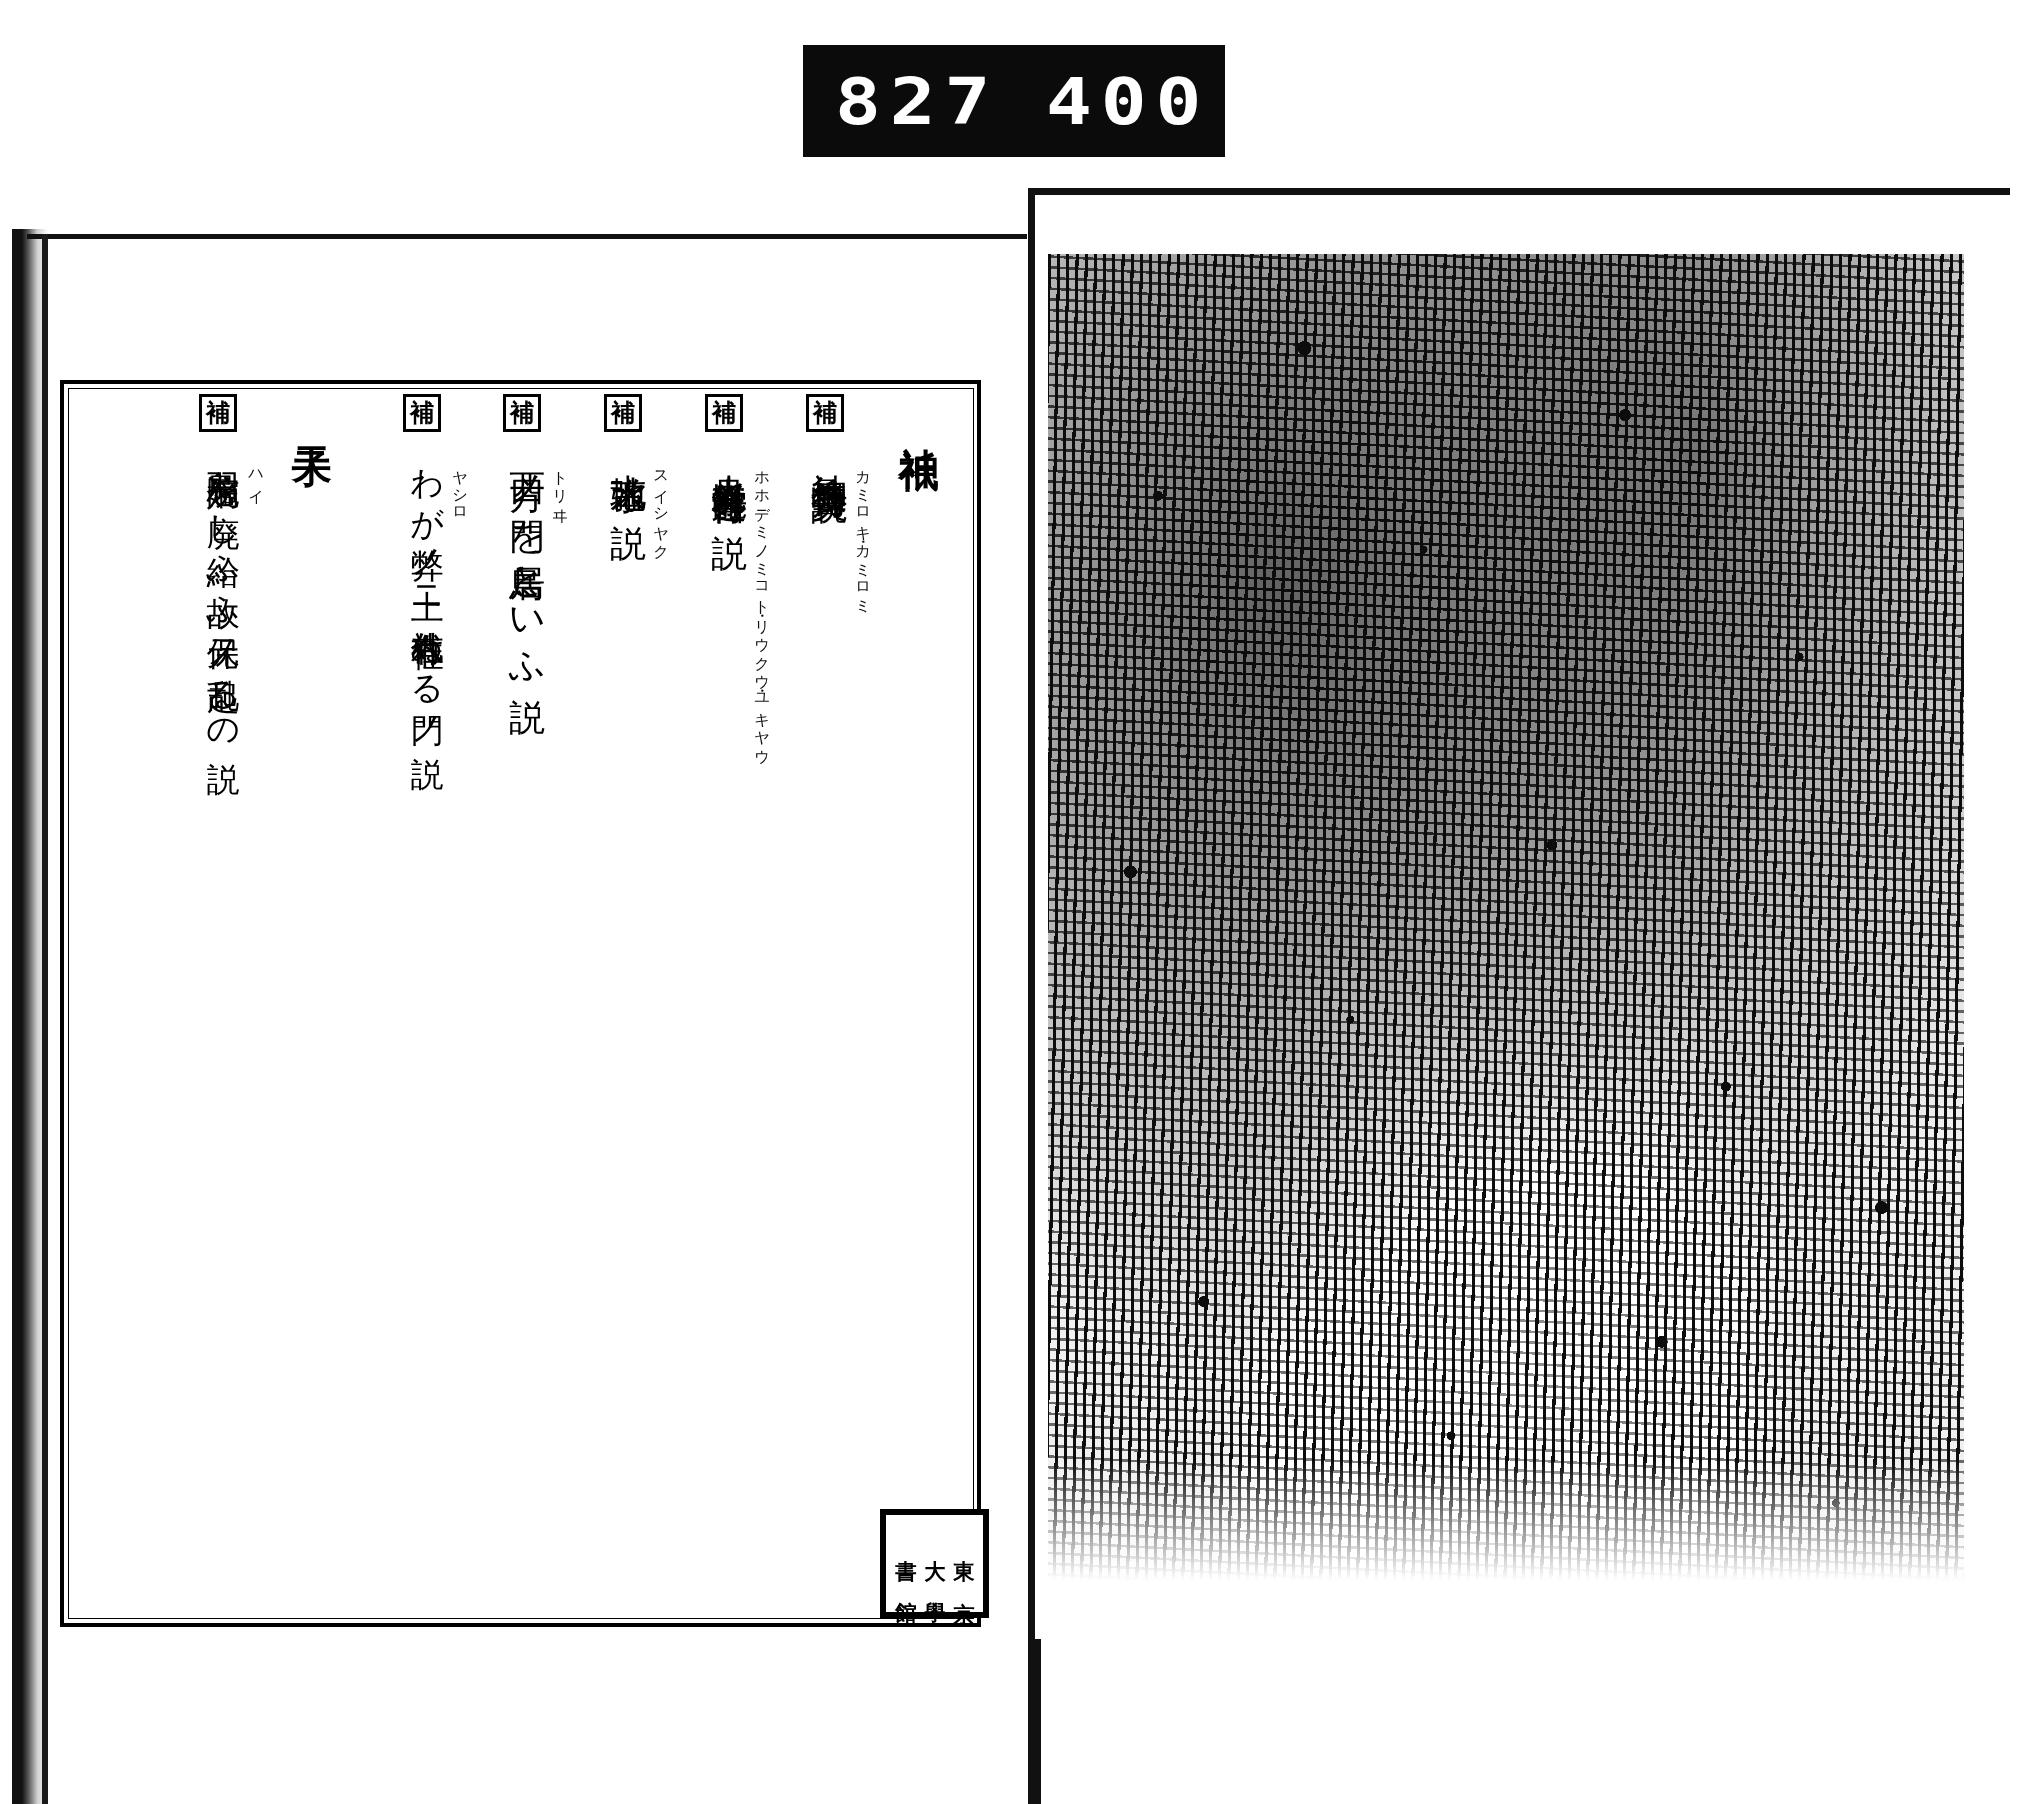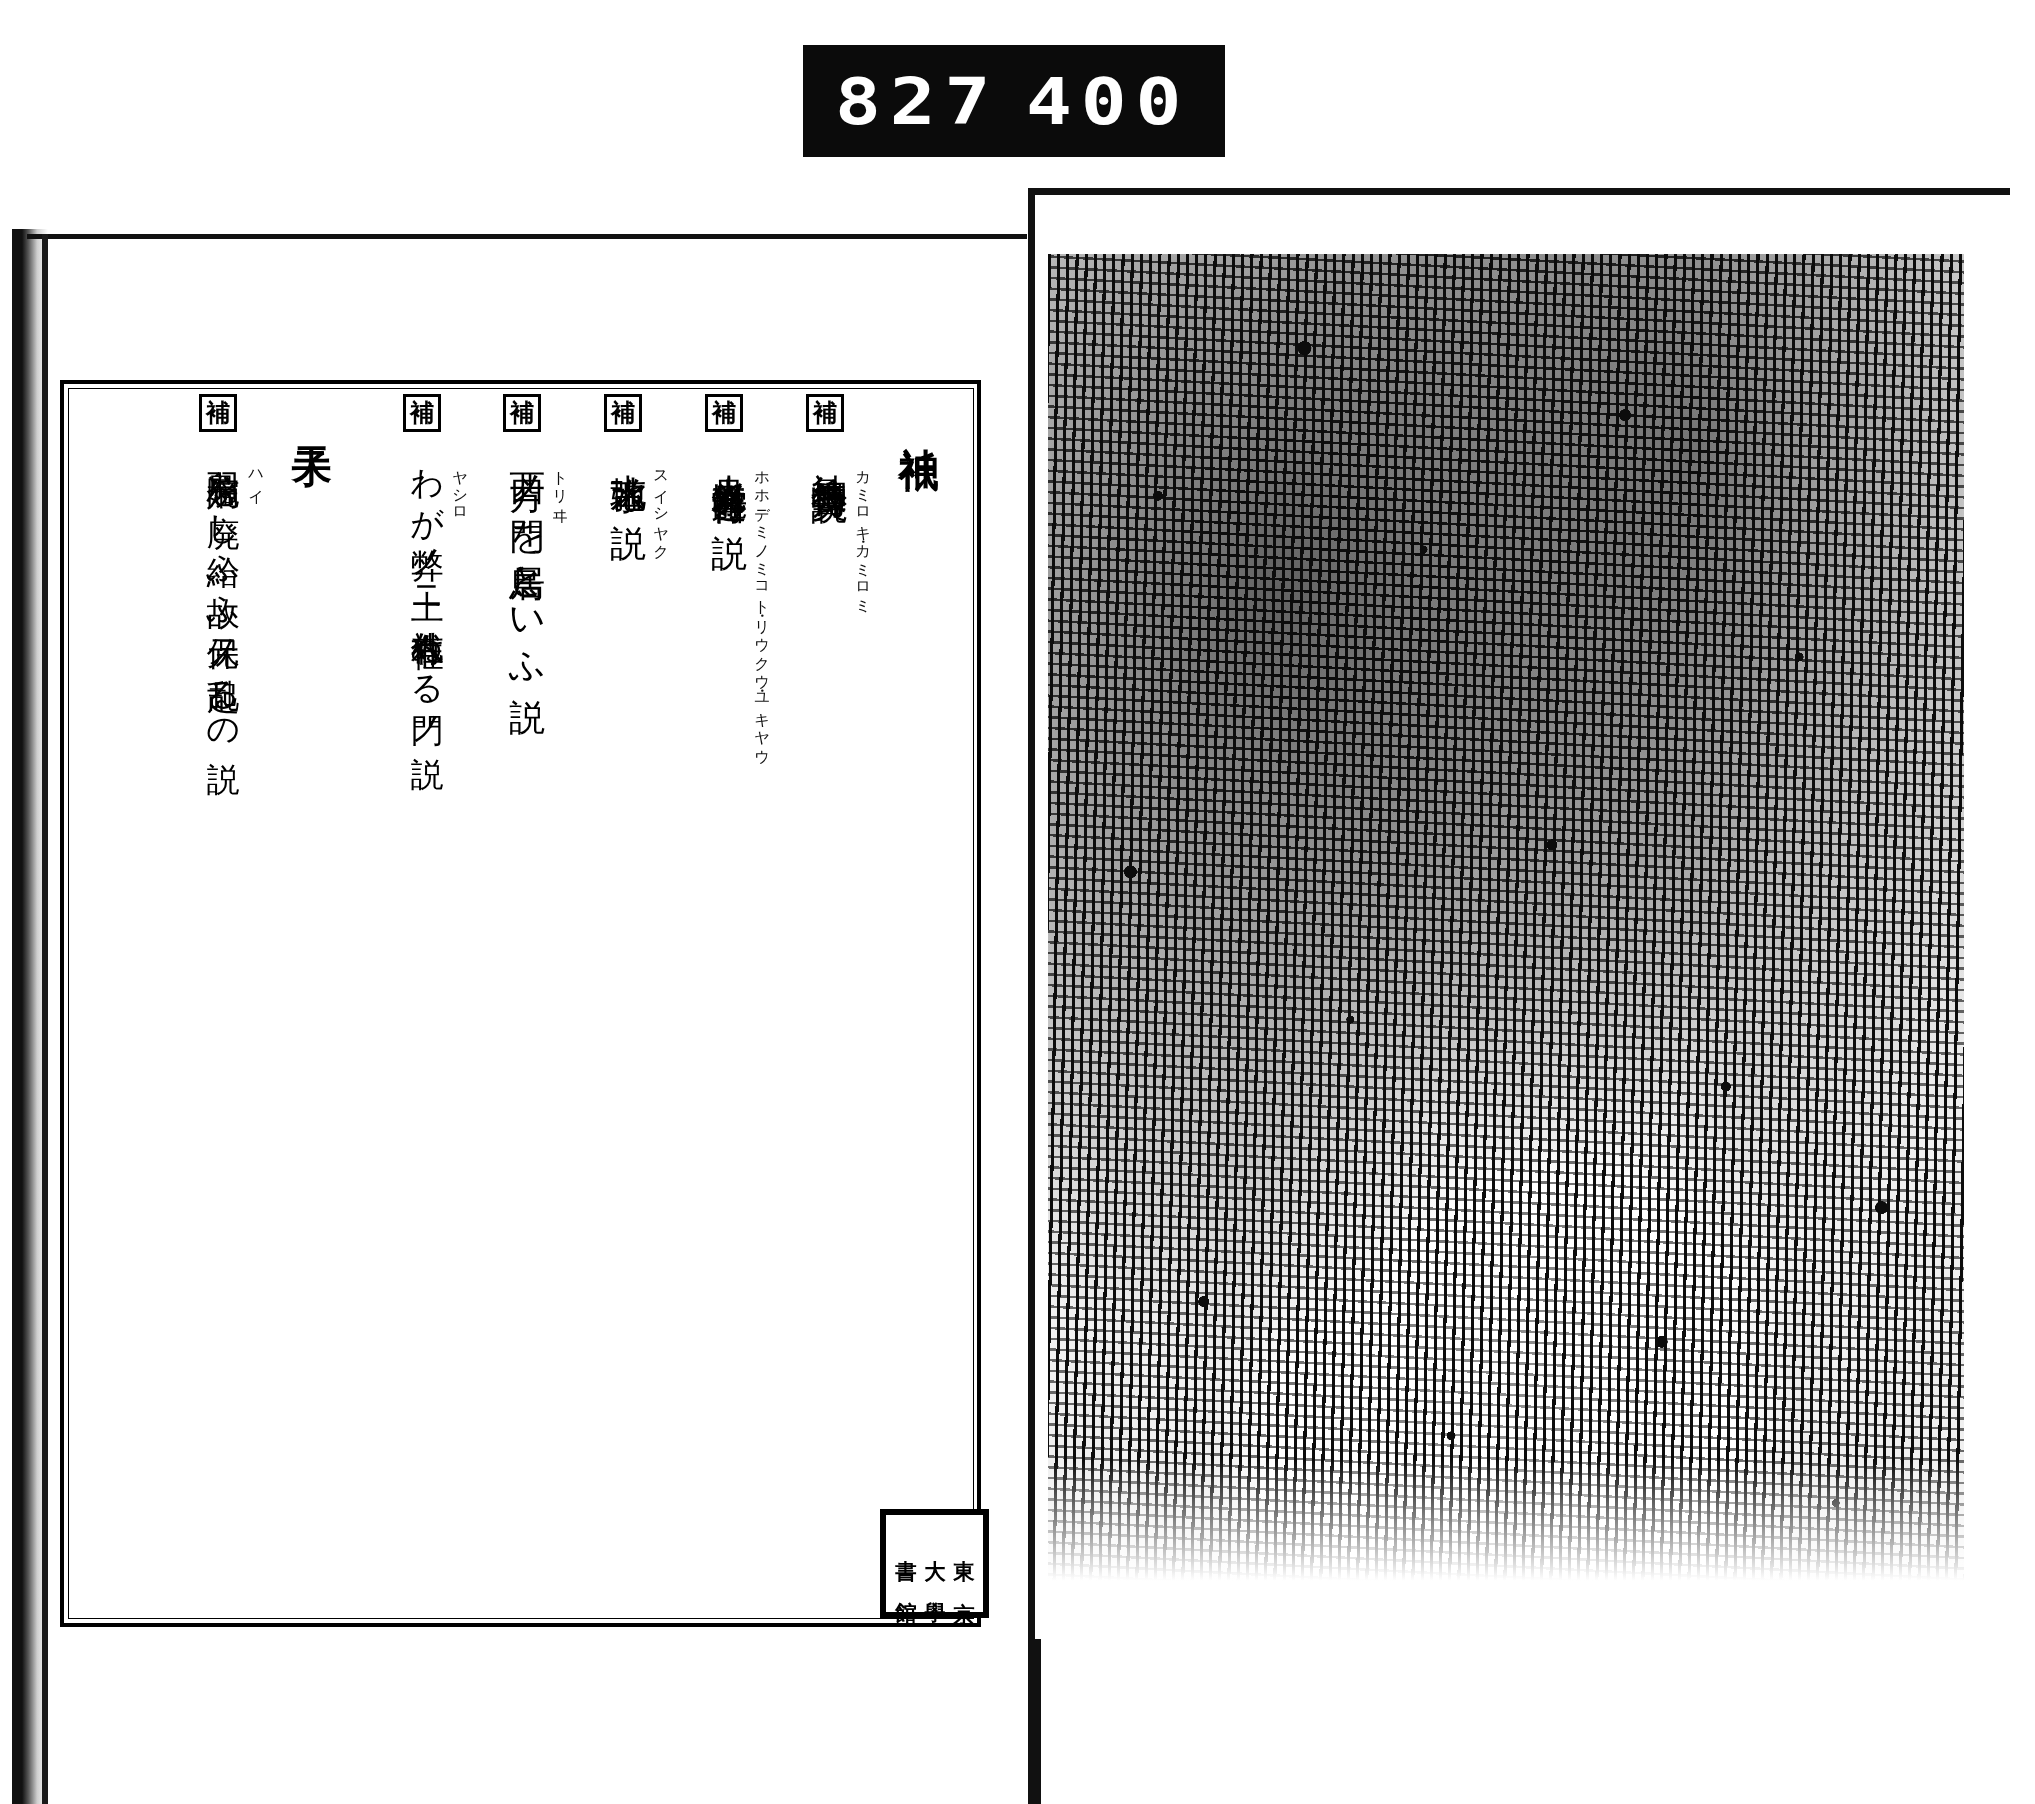--- a/index.html
+++ b/index.html
@@ -20,20 +20,21 @@
     position: absolute;
     left: 803px;
     top: 45px;
     width: 422px;
     height: 112px;
     background: #0b0b0b;
     display: flex;
     align-items: center;
     justify-content: flex-start;
     overflow: hidden;
+    gap: 20px;
   }
   .seven-seg {
     font-family: "DejaVu Sans Mono", monospace;
     color: #ffffff;
     font-size: 61px;
     font-weight: bold;
     letter-spacing: 7.1px;
     line-height: 1;
     transform: scale(1.25, 1.05);
     transform-origin: left center;

